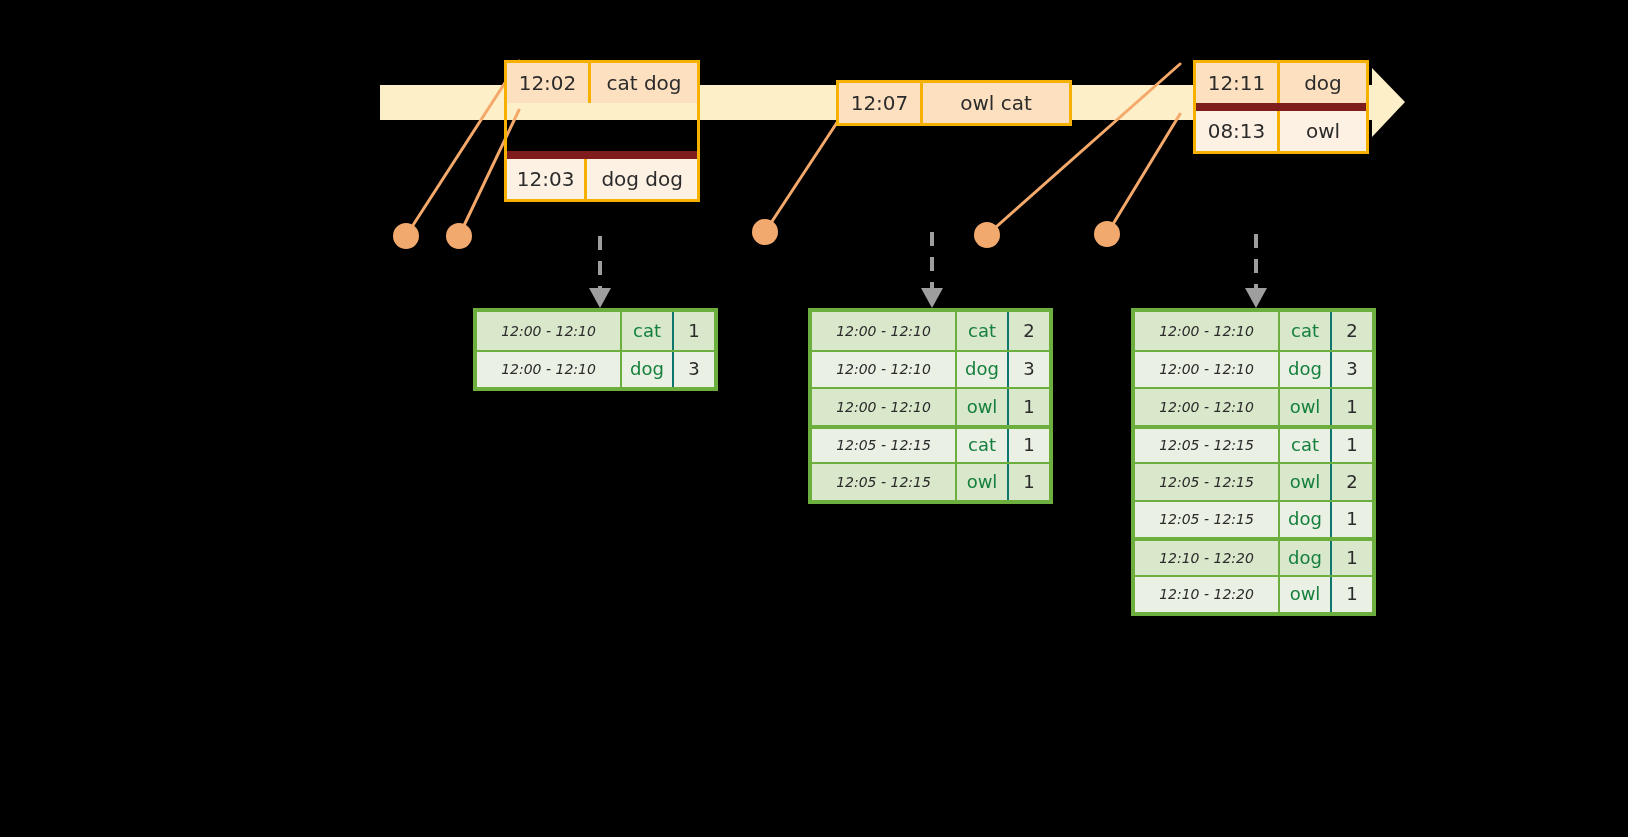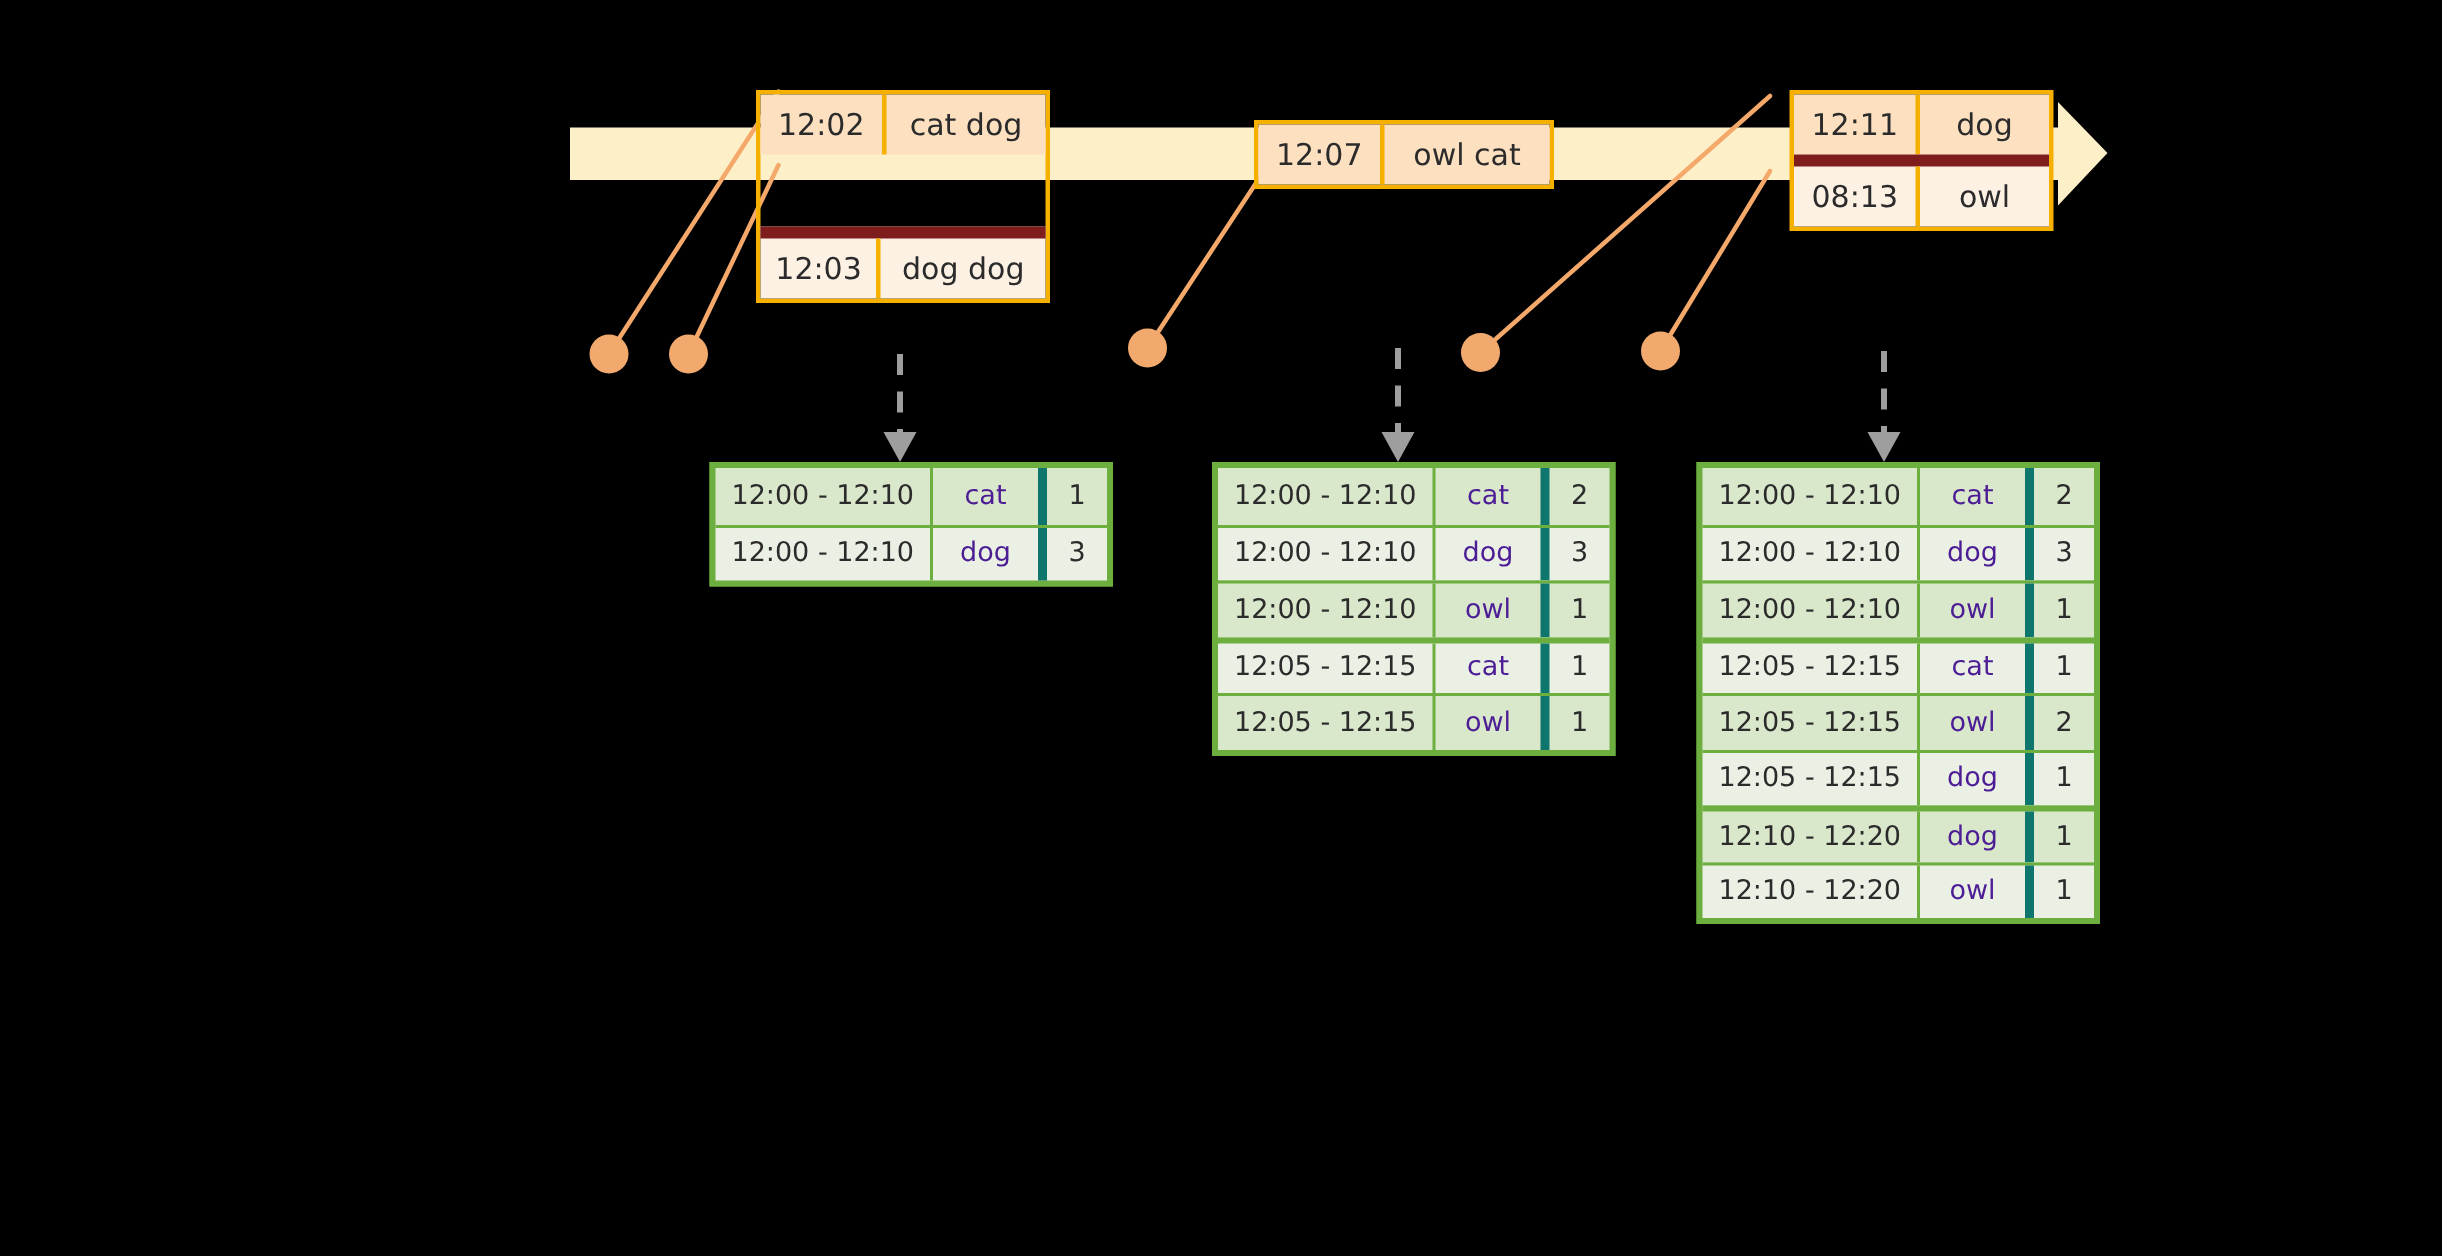--- a/index.html
+++ b/index.html
@@ -81,35 +81,36 @@
   }
   .result-row.shade-a { background: #D9E7CB; }
   .result-row.shade-b { background: #EAF0E4; }
   .result-row + .result-row { border-top: 2px solid #6CAF3F; }
   .result-row.group-start { border-top: 4px solid #6CAF3F; }
   .cell-window {
     width: 145px;
     display: flex;
     align-items: center;
     justify-content: center;
+    font-size: 14px;
+    color: #2b2b2b;
+    border-right: 2px solid #6CAF3F;
+    box-sizing: border-box;
+    line-height: 1;
+    white-space: nowrap;
+    font-style: italic;
+  }
+  .cell-word {
+    width: 52px;
+    display: flex;
+    align-items: center;
+    justify-content: center;
     font-size: 18px;
-    color: #2b2b2b;
-    border-right: 2px solid #6CAF3F;
-    box-sizing: border-box;
-    line-height: 1;
-    white-space: nowrap;
-  }
-  .cell-word {
-    width: 76px;
-    display: flex;
-    align-items: center;
-    justify-content: center;
-    font-size: 18px;
-    color: #4c1d95;
-    border-right: 6px solid #0f766e;
+    color: #15803d;
+    border-right: 2px solid #0f766e;
     box-sizing: border-box;
     line-height: 1;
   }
   .cell-count {
     width: 40px;
     display: flex;
     align-items: center;
     justify-content: center;
     font-size: 18px;
     color: #2b2b2b;
@@ -165,21 +166,21 @@
     <div class="event-row shade-a">
       <span class="event-time">12:02</span>
       <span class="event-words">cat dog</span>
     </div>
     <div class="event-row shade-b">
       <span class="event-time">12:03</span>
       <span class="event-words">dog dog</span>
     </div>
   </div>
 
-  <div class="event-box" style="left:836px; top:80px; width:200px;">
+  <div class="event-box" style="left:836px; top:80px; width:236px;">
     <div class="event-row shade-a">
       <span class="event-time">12:07</span>
       <span class="event-words">owl cat</span>
     </div>
   </div>
 
   <div class="event-box" style="left:1168px; top:60px; width:176px;margin-left:25px;">
     <div class="event-row shade-a">
       <span class="event-time">12:11</span>
       <span class="event-words">dog</span>

